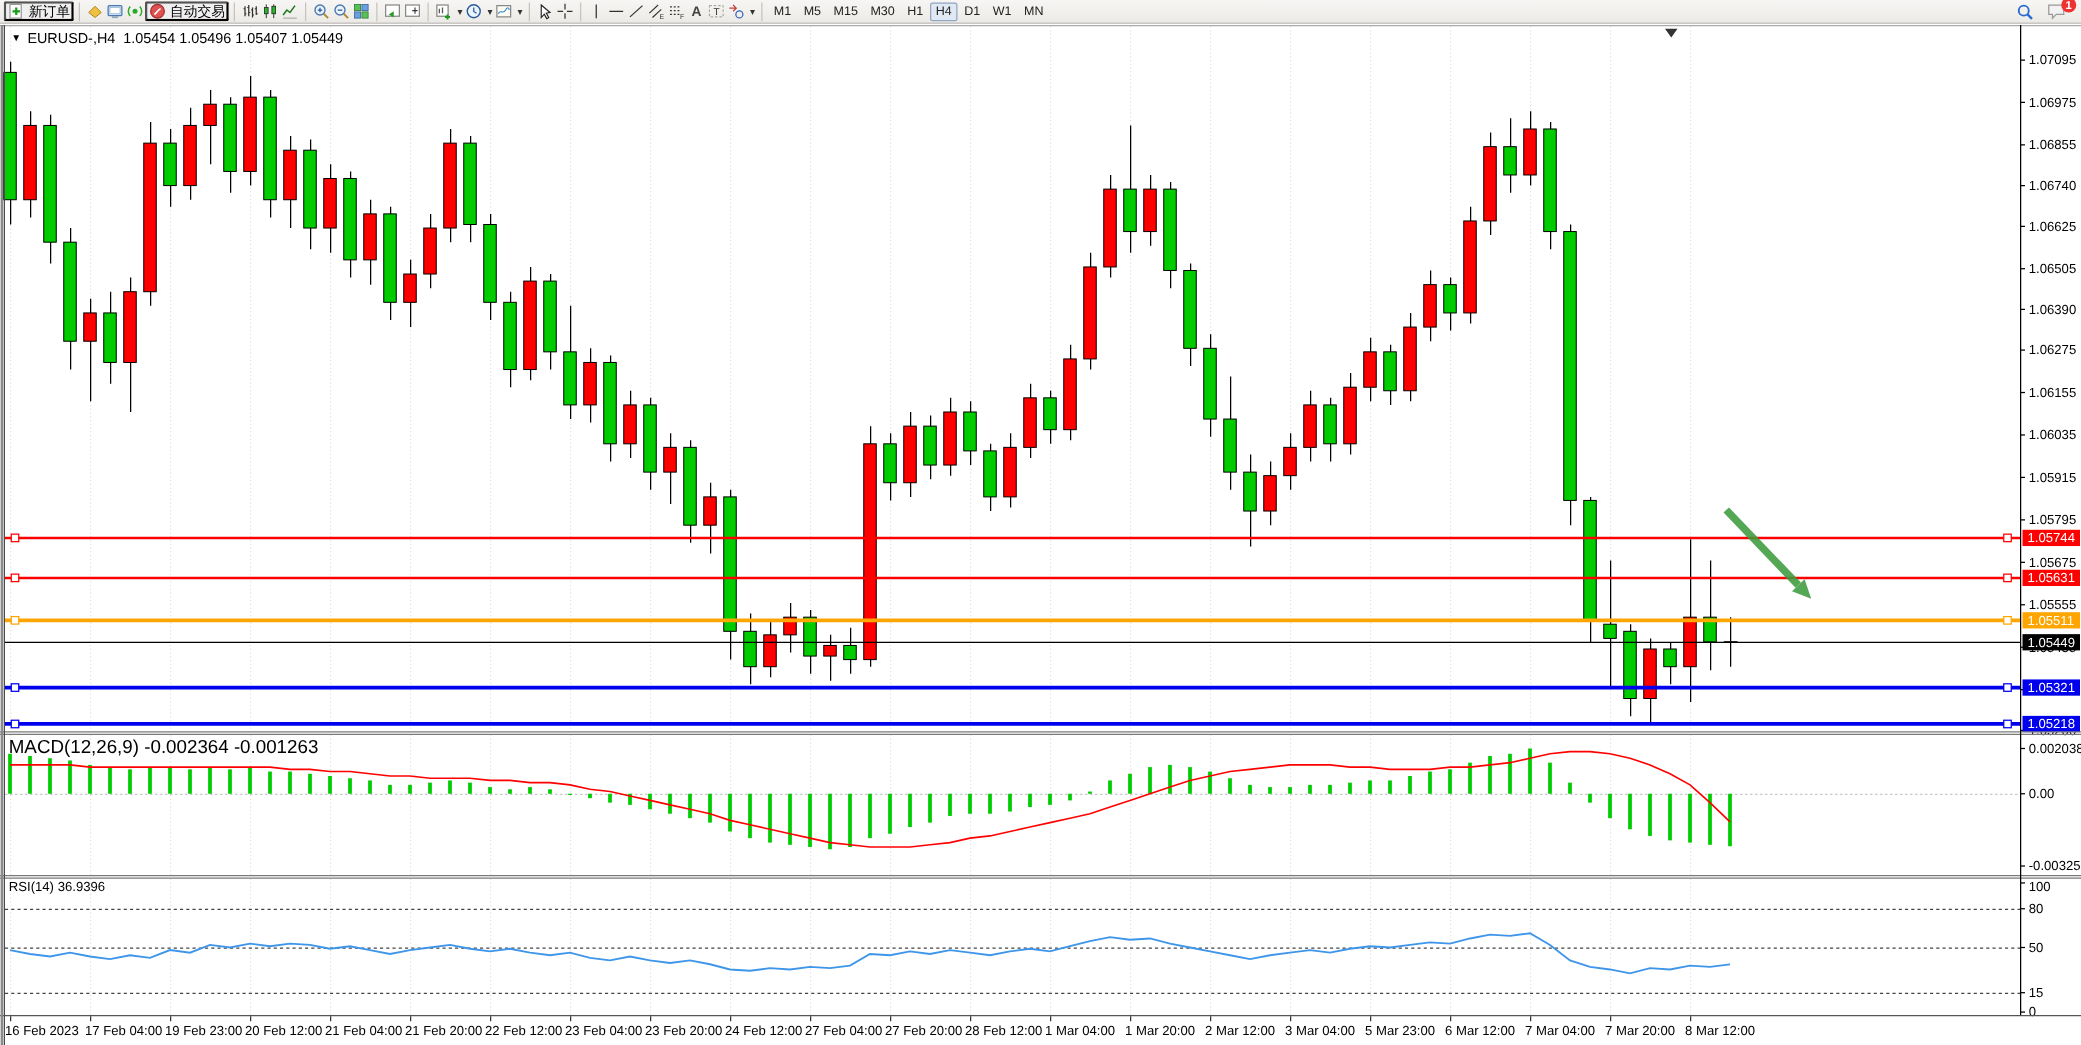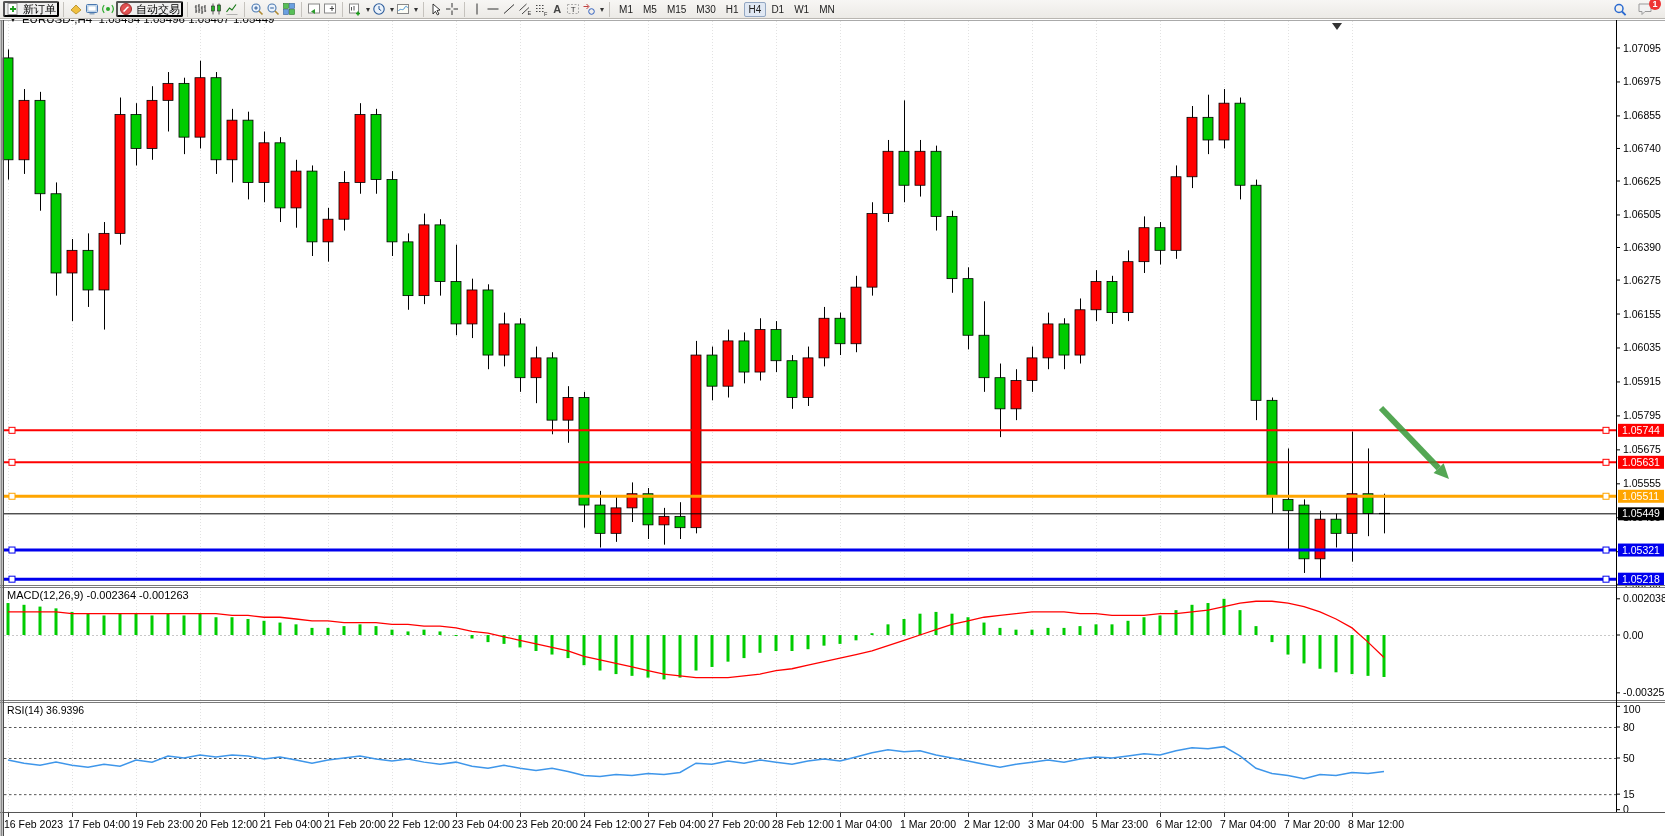--- a/index.html
+++ b/index.html
@@ -18,23 +18,23 @@
   .tb-sep{width:1px;height:15px;background:#c6c3be;margin:0 4px;flex:0 0 auto;}
   .caret{font-size:8px;color:#333;margin-left:1px;}
   .tf{min-width:20px;text-align:center;font-size:10px;padding:1px 4px;color:#222;border:1px solid transparent;border-radius:2px;}
   .tf.active{background:#e0e8f3;border:1px solid #93a7c2;margin-top:44px;}
   .tb-right{margin-left:auto;display:flex;align-items:center;gap:10px;padding-right:8px;}
   .bubble-wrap{position:relative;display:inline-flex;}
   .nbadge{position:absolute;top:-4px;right:-7px;background:#e33;color:#fff;border-radius:50%;
     width:12px;height:12px;font-size:9px;line-height:12px;text-align:center;font-weight:bold;}
   
   .overlay{position:absolute;color:#000;z-index:4;pointer-events:none;}
-  #chartTitle{top:13px;left:9px;font-size:11.5px;}
+  #chartTitle{top:25px;left:9px;font-size:11.5px;}
   #chartTitle .tri{font-size:8px;vertical-align:1px;margin-right:5px;}
-  #macdLabel{top:589px;left:7px;font-size:11px;}
+  #macdLabel{top:589px;left:7px;font-size:15px;}
   #rsiLabel{top:704px;left:7px;font-size:10.5px;text-align:right;}
   #chartSvg{position:absolute;top:20px;left:0;z-index:1;background:#fff;}
   svg text{font-family:"Liberation Sans",sans-serif;}
 </style>
 </head>
 <body>
 
 <div class="toolbar">
   <button class="tb-btn">
     <span class="ic">

